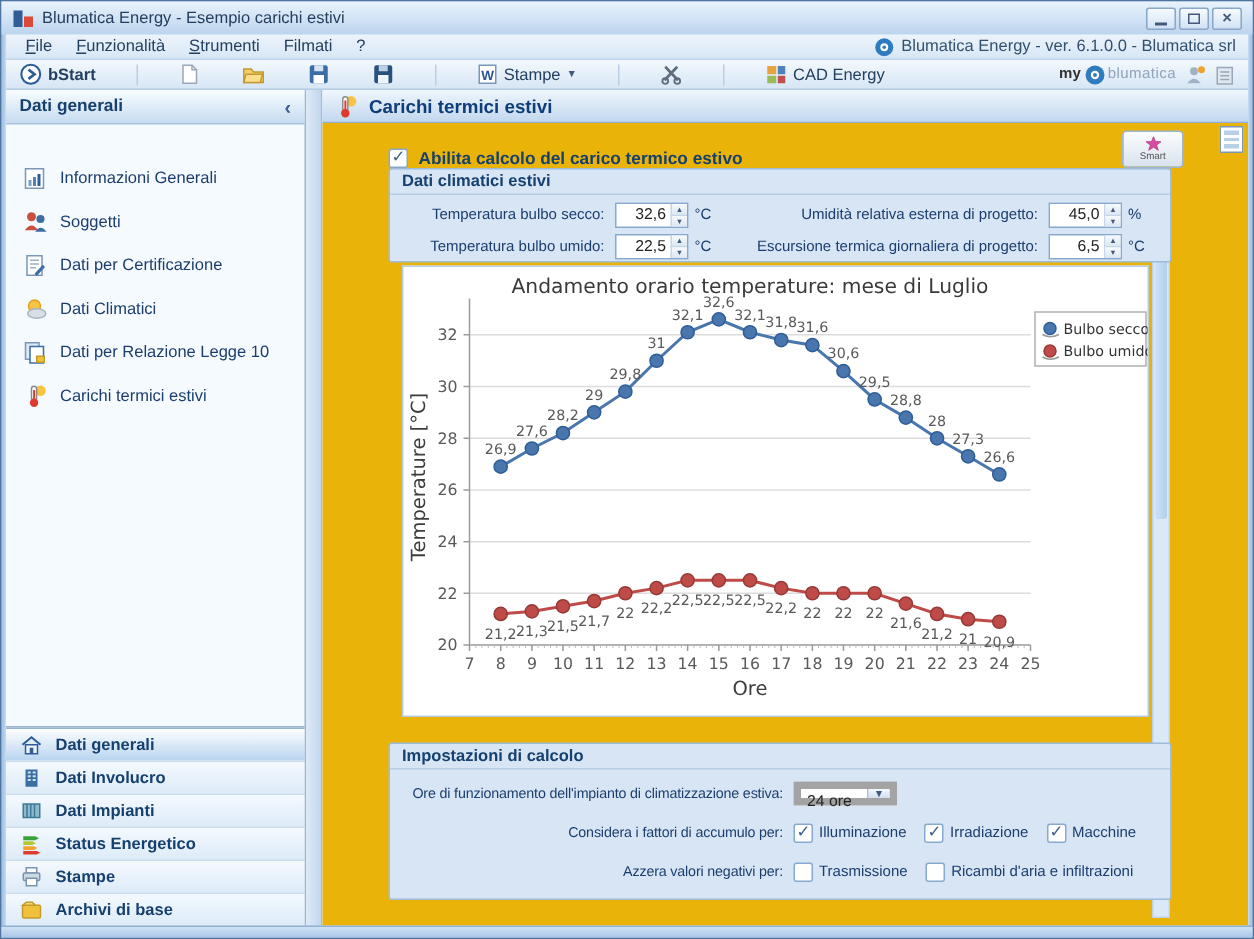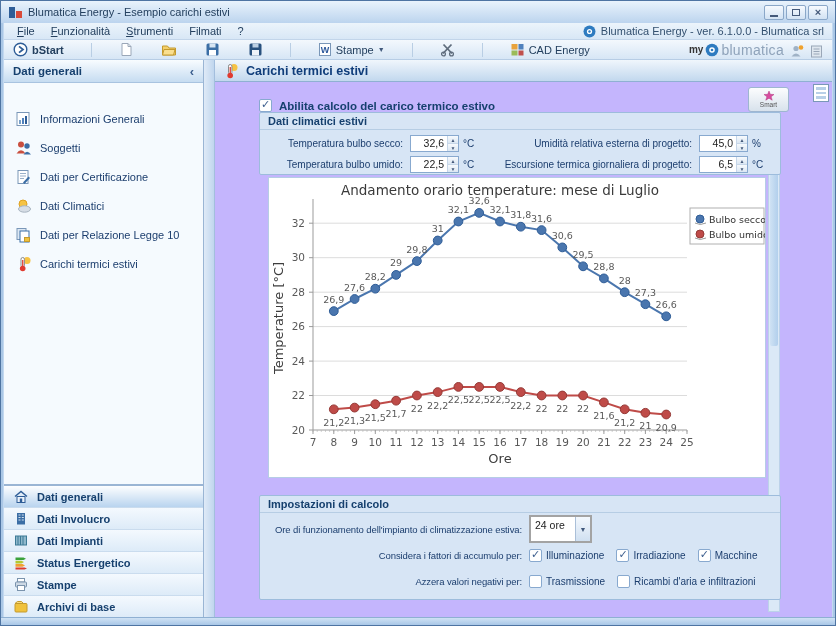--- a/index.html
+++ b/index.html
@@ -28,21 +28,21 @@
 
   
   .toolbar { position:absolute; left:3px; top:39px; right:3px; height:20px;
     background:linear-gradient(#f3f8fd,#d7e6f5); border-bottom:1px solid #b7cde5;
     display:flex; align-items:center; gap:20px; padding:0 5px; color:#24405f; }
   .tool-btn { display:flex; align-items:center; gap:4px; padding:1px 4px; border-radius:2px; }
   .tool-sep { width:1px; height:14px; background:#b9cee4; margin:0 3px; }
   .toolbar-right { margin-left:auto; display:flex; align-items:flex-end; gap:6px; padding-right:4px; }
   .mybrand { display:flex; align-items:center; gap:2px; }
   .mybrand .my { font-weight:bold; font-size:10px; color:#333; }
-  .mybrand .bl { font-size:14px; color:#8fa3ba; letter-spacing:0.3px; }
+  .mybrand .bl { font-size:10px; color:#8fa3ba; letter-spacing:0.3px; }
 
   
   .sidebar { position:absolute; left:3px; top:59px; width:200px; bottom:8px;
     background:#f5fafe; border-right:1px solid #9ab5d4; display:flex; flex-direction:column; }
   .sidebar-header { height:23px; flex:none; background:linear-gradient(#f8fcff,#c6dcf1);
     border-bottom:1px solid #a8c3e0; display:flex; align-items:center; padding:0 9px;
     font-weight:bold; color:#16406e; font-size:11.5px; }
   .collapse { margin-left:auto; color:#3c5e8e; font-size:13px; }
   .sidebar-items { flex:1 1 auto; overflow:hidden; padding-top:21px; }
   .side-item { display:flex; align-items:center; gap:8px; height:29px; padding:0 11px; color:#1c3e6e; }
@@ -54,21 +54,21 @@
 
   .splitter { position:absolute; left:203px; top:59px; width:11px; bottom:8px;
     background:linear-gradient(90deg,#dfeaf7,#c0d6ee); border-right:1px solid #a3bedd; }
 
   
   .content { position:absolute; left:214px; top:59px; right:3px; bottom:8px; background:#fff; }
   .content-header { position:absolute; left:0; top:0; right:0; height:22px;
     background:linear-gradient(#f0f6fc,#c2d8ee); border-bottom:1px solid #8fb0d2;
     display:flex; align-items:center; gap:7px; padding:0 8px;
     font-weight:bold; font-size:12.5px; color:#0f3d7a; }
-  .content-body { position:absolute; left:0; top:22px; right:0; bottom:0; background:#c4b5fd; }
+  .content-body { position:absolute; left:0; top:22px; right:0; bottom:0; background:#eab308; }
 
   .enable-row { position:absolute; left:44px; top:17px; display:flex; align-items:center; gap:7px;
     font-weight:bold; color:#16406e; font-size:11.5px; }
 
   .checkbox { width:13px; height:13px; flex:none; background:#fff; border:1px solid #88a9cf;
     border-radius:2px; position:relative; }
   .checkbox.checked::after { content:"✓"; position:absolute; left:1px; top:-2px;
     font-size:11px; font-weight:bold; color:#3c5e8e; }
 
   .smart-btn { position:absolute; left:533px; top:5px; width:41px; height:25px;
@@ -108,21 +108,21 @@
   .chart-box { position:absolute; left:53px; top:95px; width:498px; height:301px;
     background:#fff; border:1px solid #b6cde5; }
   .chart-box svg text { font-family:"DejaVu Sans","Liberation Sans",sans-serif; }
 
   .panel-settings { left:44px; top:413px; width:522px; height:105px; }
   .set-rows { padding:6px 6px 0; }
   .set-row { display:flex; align-items:center; height:20px; margin-bottom:6px; }
   .set-label { width:256px; flex:none; text-align:right; margin-right:7px;
     font-size:9.5px; letter-spacing:-0.1px; color:#1c3e6e; white-space:nowrap; }
   .set-controls { display:flex; align-items:center; gap:12px; }
-  .combo { display:flex; height:28px; border:2px solid #a3a3a3; background:#fff; }
+  .combo { display:flex; height:16px; border:5px solid #a3a3a3; background:#fff; }
   .combo-value { width:44px; padding:0 4px; line-height:16px; font-size:10.5px; color:#222; }
   .combo-btn { width:15px; background:linear-gradient(#f3f8fd,#d0e0f1); border-left:1px solid #aabfd8;
     display:flex; align-items:center; justify-content:center; font-size:7px; color:#41597c; }
   .opt { display:flex; align-items:center; gap:4px; font-size:10px; color:#1c3e6e; white-space:nowrap; }
 
   .statusbar { position:absolute; left:0; right:0; bottom:0; height:8px;
     background:linear-gradient(#cfe2f4,#a9c7e7); border-top:1px solid #8fb0d2; }
 
   .ico { flex:none; display:inline-flex; }
   u { text-decoration:underline; }

